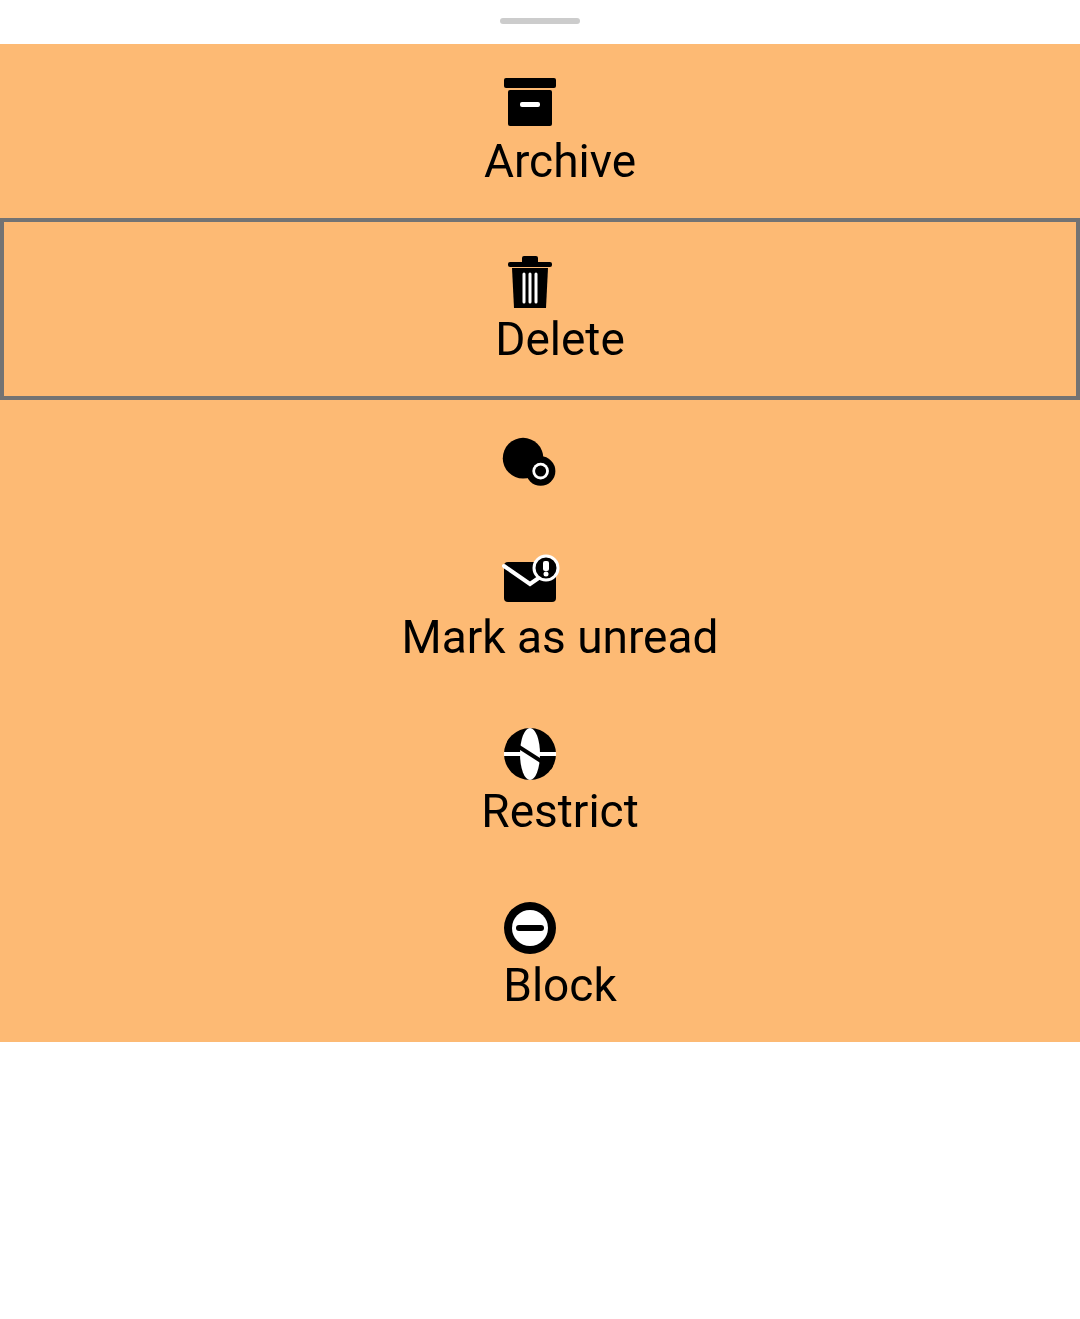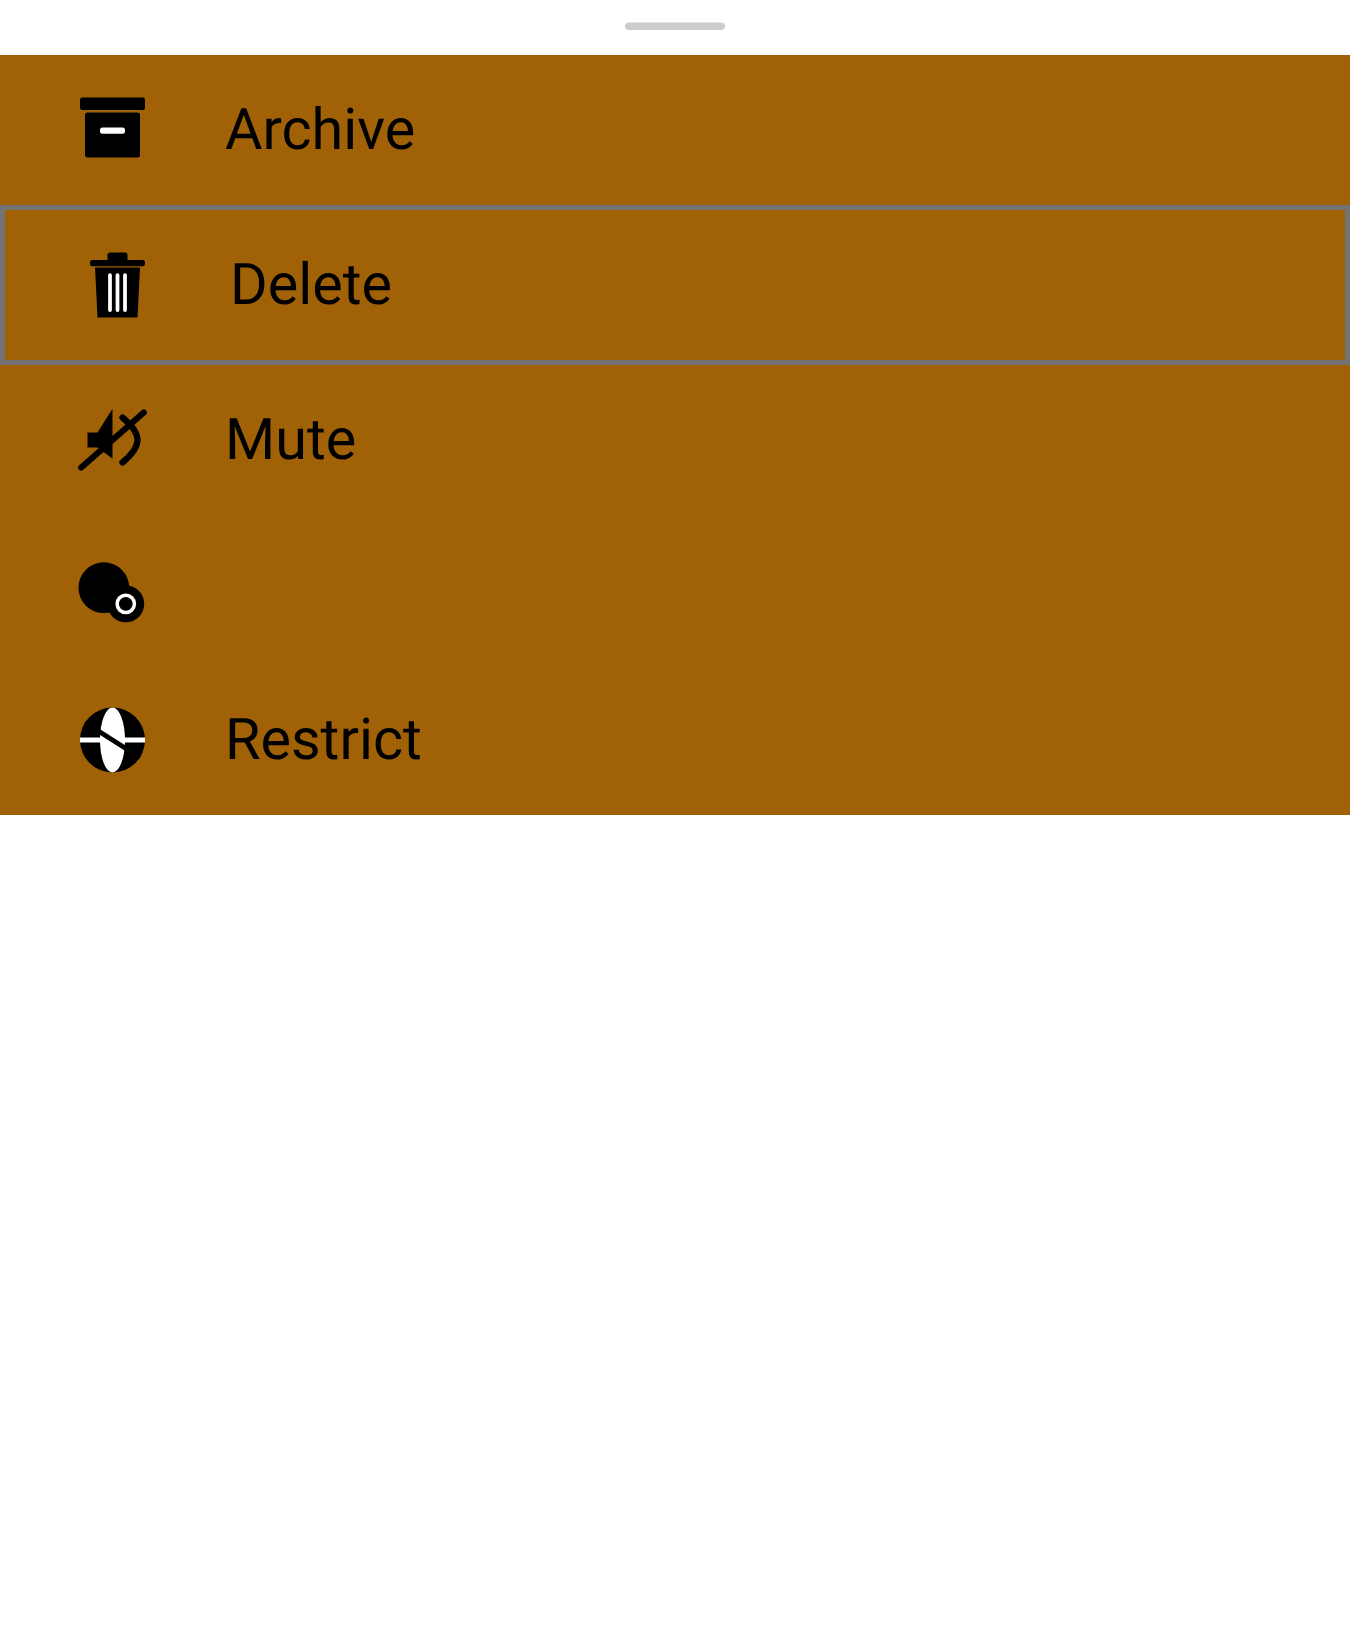--- a/index.html
+++ b/index.html
@@ -27,22 +27,23 @@
 
     .menu-container {
       padding: 20px 0;
     }
 
     .menu-item {
       display: flex;
       align-items: center;
       padding: 30px 60px;
       cursor: pointer;
-      background: #a16207;
+      background: #fdba74;
       position: relative;
+      flex-direction: column;
     }
 
     .menu-item.highlighted {
       border: 4px solid #737373;
     }
 
     .icon-container {
       width: 80px;
       display: flex;
       align-items: center;
@@ -88,42 +89,54 @@
           <path d="M12 16 L14 56 L46 56 L48 16 Z" rx="2" fill="#000"></path>
           <line x1="24" y1="22" x2="24" y2="50" stroke="#fff" stroke-width="3" stroke-linecap="round"></line>
           <line x1="30" y1="22" x2="30" y2="50" stroke="#fff" stroke-width="3" stroke-linecap="round"></line>
           <line x1="36" y1="22" x2="36" y2="50" stroke="#fff" stroke-width="3" stroke-linecap="round"></line>
         </svg>
       </div>
       <span class="menu-label">Delete</span>
     </div>
     <div class="menu-item">
       <div class="icon-container">
-        <svg viewBox="0 0 60 60" fill="none" xmlns="http://www.w3.org/2000/svg">
-          <path d="M30 5 L30 45 L18 36 L10 36 L10 24 L18 24 Z" fill="#000"></path>
-          <path d="M38 12 Q50 22 50 30 Q50 38 38 48" stroke="#000" stroke-width="5" fill="none" stroke-linecap="round"></path>
-          <line x1="5" y1="52" x2="55" y2="8" stroke="#000" stroke-width="5" stroke-linecap="round"></line>
-        </svg>
-      </div>
-      <span class="menu-label">Mute</span>
-    </div>
-    <div class="menu-item">
-      <div class="icon-container">
         <svg viewBox="0 0 65 60" fill="none" xmlns="http://www.w3.org/2000/svg">
           <circle cx="25" cy="28" r="22" fill="#000"></circle>
           <circle cx="44" cy="42" r="16" fill="#000"></circle>
           <circle cx="44" cy="42" r="9" fill="#fff"></circle>
           <circle cx="44" cy="42" r="6" fill="#000"></circle>
         </svg>
       </div>
+    </div>
+    <div class="menu-item">
+      <div class="icon-container">
+        <svg viewBox="0 0 60 60" fill="none" xmlns="http://www.w3.org/2000/svg">
+          <rect x="4" y="12" width="52" height="40" rx="4" fill="#000"></rect>
+          <path d="M4 16 L30 34 L56 16" stroke="#fff" stroke-width="4" fill="none" stroke-linecap="round"></path>
+          <circle cx="46" cy="18" r="12" fill="#000" stroke="#fff" stroke-width="3"></circle>
+          <rect x="43" y="11" width="6" height="10" rx="2" fill="#fff"></rect>
+          <circle cx="46" cy="24" r="2.5" fill="#fff"></circle>
+        </svg>
+      </div>
+      <span class="menu-label">Mark as unread</span>
     </div>
     <div class="menu-item">
       <div class="icon-container">
         <svg viewBox="0 0 60 60" fill="none" xmlns="http://www.w3.org/2000/svg">
           <circle cx="30" cy="30" r="26" fill="#000"></circle>
           <ellipse cx="30" cy="30" rx="10" ry="26" fill="#fff"></ellipse>
           <line x1="4" y1="30" x2="56" y2="30" stroke="#fff" stroke-width="4"></line>
           <line x1="8" y1="16" x2="52" y2="44" stroke="#000" stroke-width="4"></line>
         </svg>
       </div>
       <span class="menu-label">Restrict</span>
     </div>
+    <div class="menu-item">
+      <div class="icon-container">
+        <svg viewBox="0 0 60 60" fill="none" xmlns="http://www.w3.org/2000/svg">
+          <circle cx="30" cy="30" r="26" fill="#000"></circle>
+          <circle cx="30" cy="30" r="18" fill="#fff"></circle>
+          <rect x="16" y="27" width="28" height="6" rx="3" fill="#000"></rect>
+        </svg>
+      </div>
+      <span class="menu-label">Block</span>
+    </div>
   </div>
 
 </body></html>

